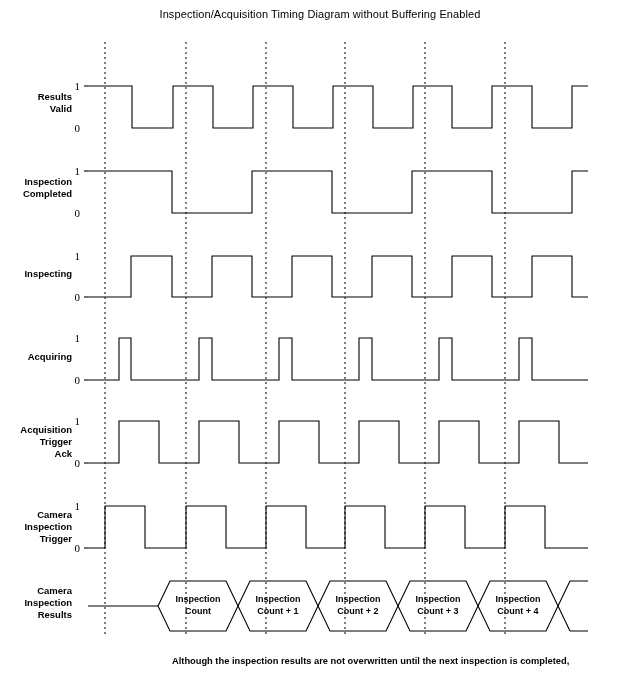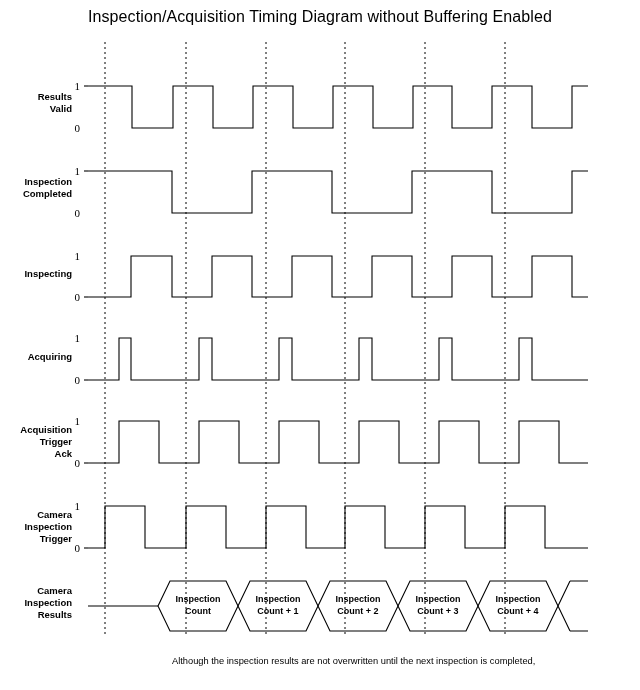--- a/index.html
+++ b/index.html
@@ -14,21 +14,21 @@
     background: #ffffff;
     font-family: "Liberation Sans", sans-serif;
     overflow: hidden;
   }
   #title {
     position: absolute;
     left: 0;
     top: 8px;
     width: 640px;
     text-align: center;
-    font-size: 16px;
+    font-size: 11px;
     color: #000000;
     font-weight: 400;
     letter-spacing: 0.1px;
   }
   #diagram {
     position: absolute;
     left: 0;
     top: 0;
   }
   .sig-label {
@@ -69,21 +69,21 @@
   .tickmark {
     stroke: #000000;
     stroke-width: 1.1;
   }
   #footnote {
     position: absolute;
     left: 172px;
     top: 655px;
     width: 460px;
     font-size: 9.3px;
-    font-weight: normal;
+    font-weight: bold;
     line-height: 13px;
     color: #000000;
   }
 </style>
 </head>
 <body>
 
 <div id="page">
 
   <div id="title">Inspection/Acquisition Timing Diagram without Buffering Enabled</div>

